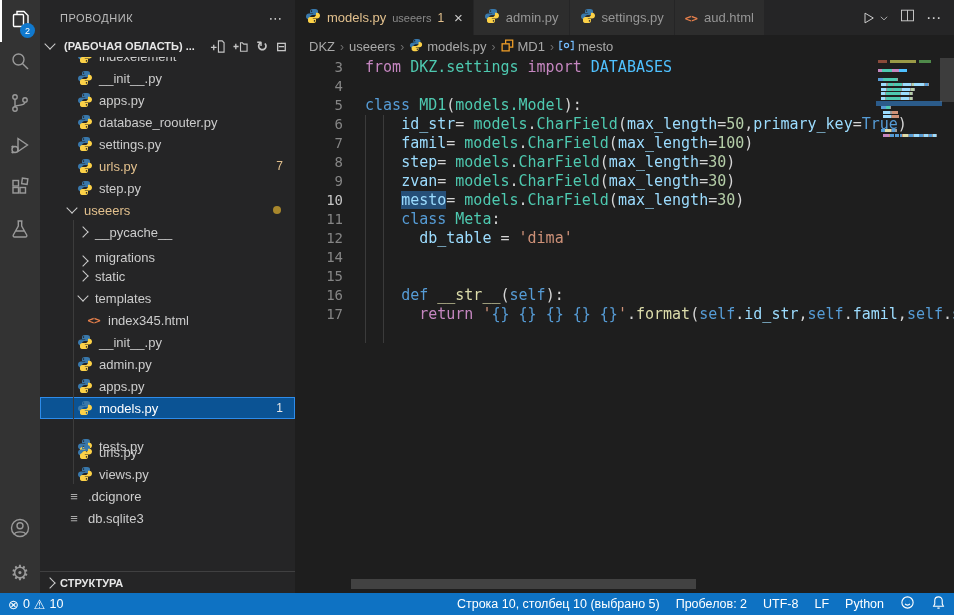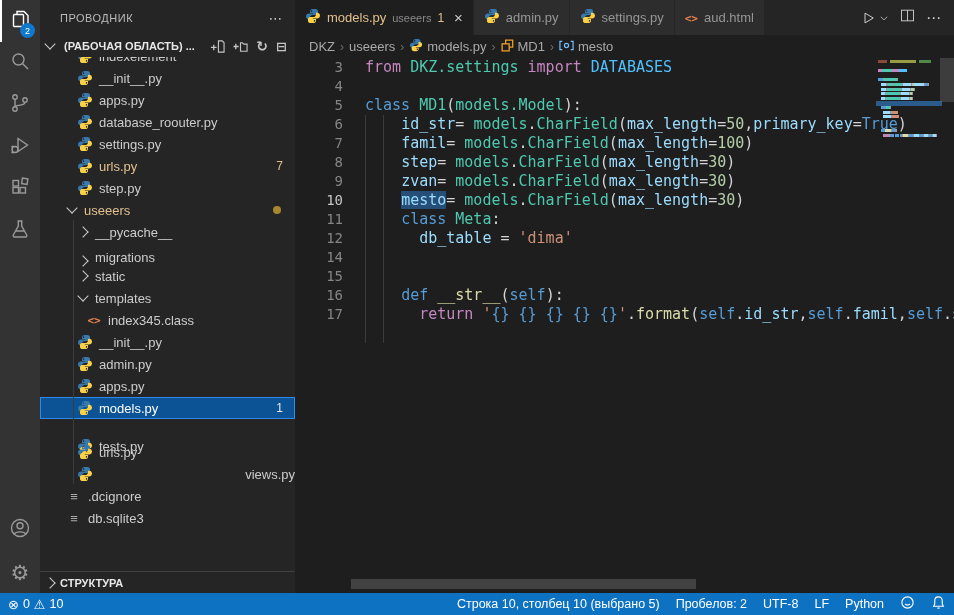--- a/index.html
+++ b/index.html
@@ -302,21 +302,21 @@
             <div class="inner" style="padding-left: 37px;">
               <span class="chev open"></span>
               <span class="lbl">templates</span>
             </div>
           </div>
           <div class="trow">
             <div class="inner" style="padding-left: 46px;">
               <span class="fico">
                 <span class="html-ico">&lt;&gt;</span>
               </span>
-              <span class="lbl">index345.class</span>
+              <span class="lbl">index345.html</span>
             </div>
           </div>
           <div class="trow">
             <div class="inner" style="padding-left: 37px;">
               <span class="fico">
                 <svg width="16" height="16" viewBox="0 0 16 16">
                   <path fill="#3978ab" d="M7.9 1C6.2 1 5 1.8 5 3.1V5h3.2v.5H3.9C2.3 5.5 1 6.6 1 8.4c0 1.7 1.2 2.9 2.7 2.9H5V9.6C5 8.1 6.3 7 7.7 7h3.1c1.2 0 2.2-1 2.2-2.2V3.1C13 1.8 11.7 1 10.3 1H7.9zM6.5 2.3c.4 0 .8.3.8.8s-.4.8-.8.8-.8-.3-.8-.8.4-.8.8-.8z"></path>
                   <path fill="#fcd147" d="M8.1 15c1.7 0 2.9-.8 2.9-2.1V11H7.8v-.5h4.3c1.6 0 2.9-1.1 2.9-2.9 0-1.7-1.2-2.9-2.7-2.9H11v1.7C11 7.9 9.7 9 8.3 9H5.2C4 9 3 10 3 11.2v1.7C3 14.2 4.3 15 5.7 15h2.4zm1.4-1.3c-.4 0-.8-.3-.8-.8s.4-.8.8-.8.8.3.8.8-.4.8-.8.8z"></path>
                 </svg>
               </span>
@@ -373,21 +373,21 @@
               <span class="fico">
                 <svg width="16" height="16" viewBox="0 0 16 16">
                   <path fill="#3978ab" d="M7.9 1C6.2 1 5 1.8 5 3.1V5h3.2v.5H3.9C2.3 5.5 1 6.6 1 8.4c0 1.7 1.2 2.9 2.7 2.9H5V9.6C5 8.1 6.3 7 7.7 7h3.1c1.2 0 2.2-1 2.2-2.2V3.1C13 1.8 11.7 1 10.3 1H7.9zM6.5 2.3c.4 0 .8.3.8.8s-.4.8-.8.8-.8-.3-.8-.8.4-.8.8-.8z"></path>
                   <path fill="#fcd147" d="M8.1 15c1.7 0 2.9-.8 2.9-2.1V11H7.8v-.5h4.3c1.6 0 2.9-1.1 2.9-2.9 0-1.7-1.2-2.9-2.7-2.9H11v1.7C11 7.9 9.7 9 8.3 9H5.2C4 9 3 10 3 11.2v1.7C3 14.2 4.3 15 5.7 15h2.4zm1.4-1.3c-.4 0-.8-.3-.8-.8s.4-.8.8-.8.8.3.8.8-.4.8-.8.8z"></path>
                 </svg>
               </span>
               <span class="lbl">urls.py</span>
             </div>
           </div>
           <div class="trow">
-            <div class="inner" style="padding-left: 37px; justify-content: space-between;">
+            <div class="inner" style="padding-left: 37px;">
               <span class="fico">
                 <svg width="16" height="16" viewBox="0 0 16 16">
                   <path fill="#3978ab" d="M7.9 1C6.2 1 5 1.8 5 3.1V5h3.2v.5H3.9C2.3 5.5 1 6.6 1 8.4c0 1.7 1.2 2.9 2.7 2.9H5V9.6C5 8.1 6.3 7 7.7 7h3.1c1.2 0 2.2-1 2.2-2.2V3.1C13 1.8 11.7 1 10.3 1H7.9zM6.5 2.3c.4 0 .8.3.8.8s-.4.8-.8.8-.8-.3-.8-.8.4-.8.8-.8z"></path>
                   <path fill="#fcd147" d="M8.1 15c1.7 0 2.9-.8 2.9-2.1V11H7.8v-.5h4.3c1.6 0 2.9-1.1 2.9-2.9 0-1.7-1.2-2.9-2.7-2.9H11v1.7C11 7.9 9.7 9 8.3 9H5.2C4 9 3 10 3 11.2v1.7C3 14.2 4.3 15 5.7 15h2.4zm1.4-1.3c-.4 0-.8-.3-.8-.8s.4-.8.8-.8.8.3.8.8-.4.8-.8.8z"></path>
                 </svg>
               </span>
               <span class="lbl">views.py</span>
             </div>
           </div>
           <div class="trow">

